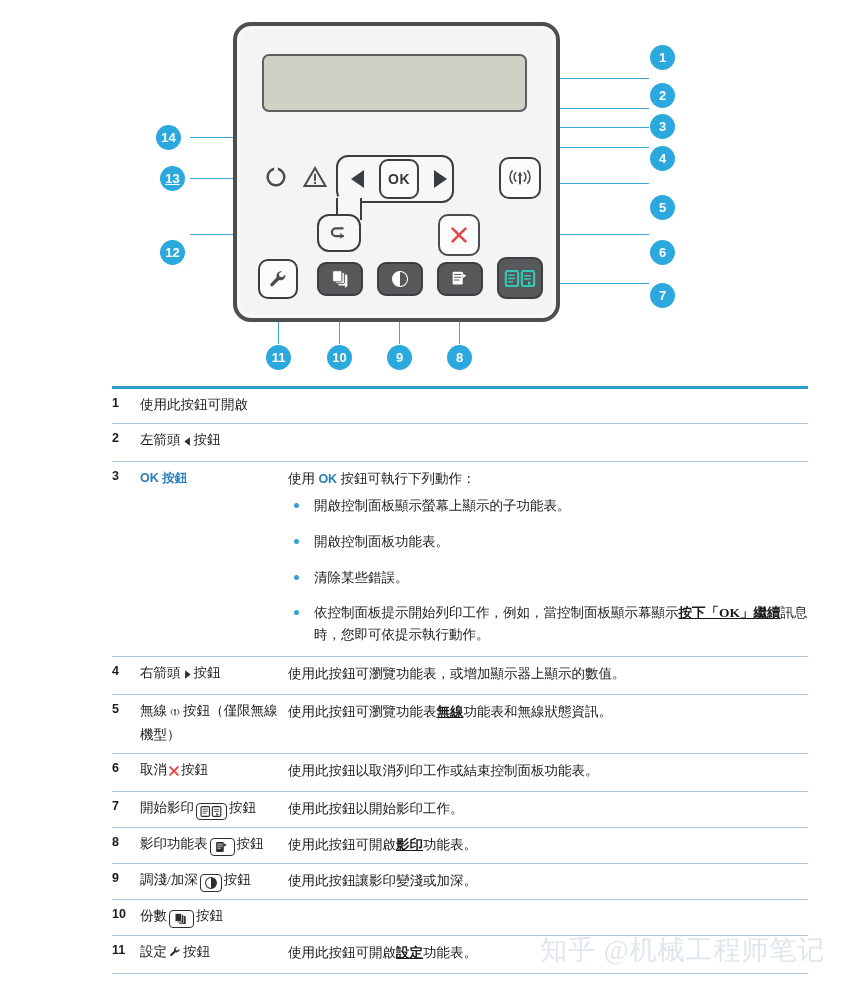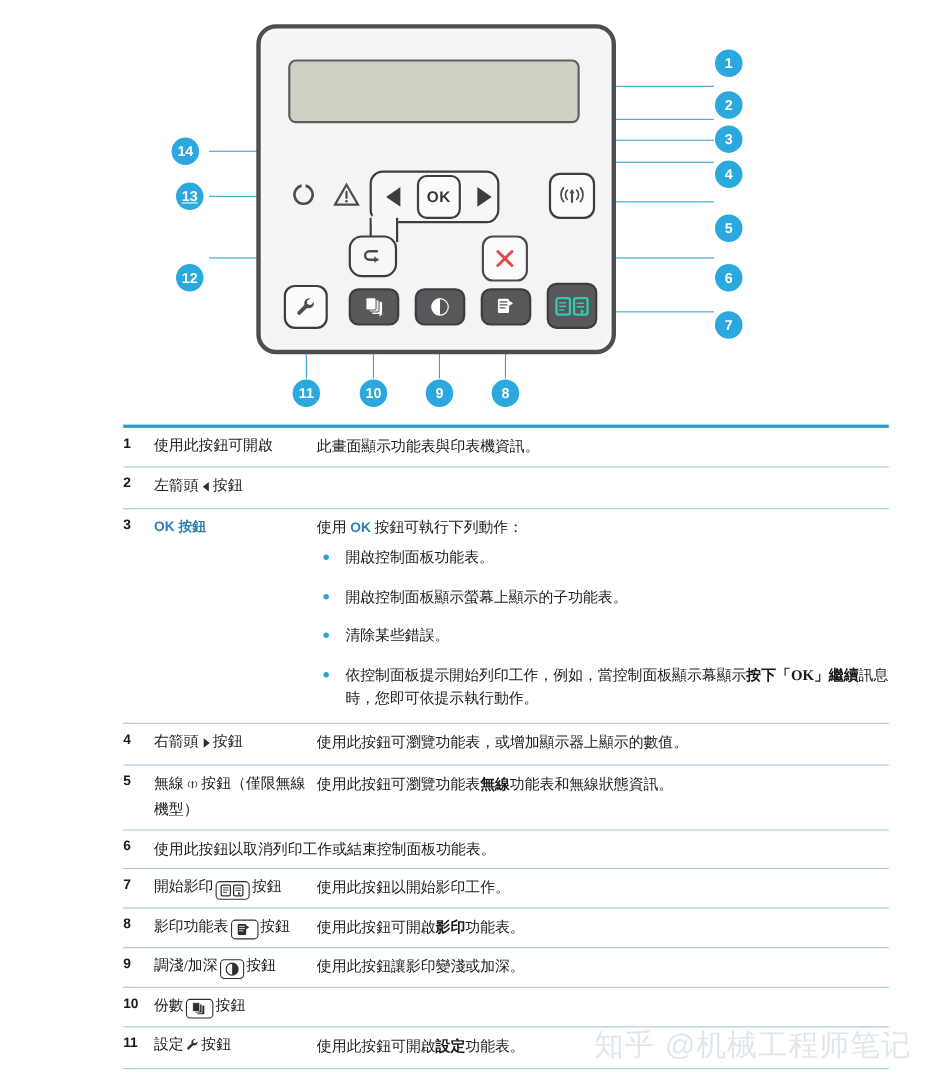--- a/index.html
+++ b/index.html
@@ -298,21 +298,21 @@
     color: #1a1a1a;
     padding-right: 6px;
     box-sizing: border-box;
   }
   .c-desc {
     flex: 1 1 auto;
     font-size: 13.5px;
     line-height: 1.6;
     color: #1a1a1a;
   }
-  .c-desc b { font-weight: bold; }
+  .c-desc b { font-weight: bold; text-decoration: underline; }
   .ok-accent {
     color: #2b7fb8;
     font-family: "Liberation Sans", sans-serif;
     font-weight: bold;
     font-size: 12.5px;
   }
   .bullets {
     margin: 6px 0 2px 0;
     padding: 0;
     list-style: none;
@@ -349,21 +349,21 @@
     padding: 1px 3px;
     margin: 0 2px;
     line-height: 0;
   }
 
   
   #watermark {
     position: absolute;
     left: 540px;
     top: 932px;
-    font-family: Liberation Sans, sans-serif;
+    font-family: Liberation Serif, serif;
     font-size: 27px;
     color: #dfe7ec;
     letter-spacing: 1px;
     white-space: nowrap;
   }
 </style>
 </head>
 <body>
 
 <div id="diagram">
@@ -514,40 +514,39 @@
   <div class="callout" style="left:160px; top:240px;">12</div>
   <div class="callout" style="left:160px; top:166px;text-decoration:underline;">13</div>
   <div class="callout" style="left:156px; top:125px;">14</div>
 </div>
 
 <div id="legend">
 
   <div class="row">
     <div class="c-num">1</div>
     <div class="c-name">使用此按鈕可開啟</div>
-    <div class="c-desc">此畫面顯示功能表與印表機資訊。</div>
   </div>
 
   <div class="row">
     <div class="c-num">2</div>
     <div class="c-name">
       <span>左箭頭</span><span class="ig"><svg viewBox="0 0 14 14" width="11" height="11">
             <path d="M10 1.5 L3 7 L10 12.5 Z" fill="#2c2f31"></path>
           </svg></span><span>按鈕</span>
     </div>
   </div>
 
   <div class="row">
     <div class="c-num">3</div>
     <div class="c-name"><span class="ok-accent">OK 按鈕</span></div>
     <div class="c-desc">
       <span>使用 </span><span class="ok-accent">OK</span><span> 按鈕可執行下列動作：</span>
       <ul class="bullets">
+        <li>開啟控制面板顯示螢幕上顯示的子功能表。</li>
         <li>開啟控制面板功能表。</li>
-        <li>開啟控制面板顯示螢幕上顯示的子功能表。</li>
         <li>清除某些錯誤。</li>
         <li><span>依控制面板提示開始列印工作，例如，當控制面板顯示幕顯示</span><b>按下「OK」繼續</b><span>訊息時，您即可依提示執行動作。</span></li>
       </ul>
     </div>
   </div>
 
   <div class="row">
     <div class="c-num">4</div>
     <div class="c-name">
       <span>右箭頭</span><span class="ig"><svg viewBox="0 0 14 14" width="11" height="11">
@@ -565,20 +564,25 @@
             <path d="M9 3 L7.5 5.5 L10.5 5.5 Z" fill="#2c2f31"></path>
             <path d="M5.6 3.6 A4 4 0 0 0 5.6 10.4" fill="none" stroke="#2c2f31" stroke-width="1.1" stroke-linecap="round"></path>
             <path d="M12.4 3.6 A4 4 0 0 1 12.4 10.4" fill="none" stroke="#2c2f31" stroke-width="1.1" stroke-linecap="round"></path>
           </svg></span><span>按鈕（僅限無線機型）</span>
     </div>
     <div class="c-desc"><span>使用此按鈕可瀏覽功能表</span><b>無線</b><span>功能表和無線狀態資訊。</span></div>
   </div>
 
   <div class="row">
     <div class="c-num">6</div>
+    <div class="c-name">
+      <span>取消</span><span class="ig"><svg viewBox="0 0 14 14" width="12" height="12">
+            <path d="M2.5 2.5 L11.5 11.5 M11.5 2.5 L2.5 11.5" stroke="#e04a4a" stroke-width="2.3" stroke-linecap="round"></path>
+          </svg></span><span>按鈕</span>
+    </div>
     <div class="c-desc">使用此按鈕以取消列印工作或結束控制面板功能表。</div>
   </div>
 
   <div class="row">
     <div class="c-num">7</div>
     <div class="c-name">
       <span>開始影印</span><span class="ig-box"><svg viewBox="0 0 26 14" width="23" height="13">
             <rect x="1.2" y="1.5" width="9.5" height="11" rx="1.4" fill="none" stroke="#2c2f31" stroke-width="1.3"></rect>
             <path d="M3.4 4.3 h5 M3.4 6.6 h5 M3.4 8.9 h3.4" stroke="#2c2f31" stroke-width="0.9" stroke-linecap="round"></path>
             <rect x="14" y="1.5" width="9.5" height="11" rx="1.4" fill="none" stroke="#2c2f31" stroke-width="1.3"></rect>

